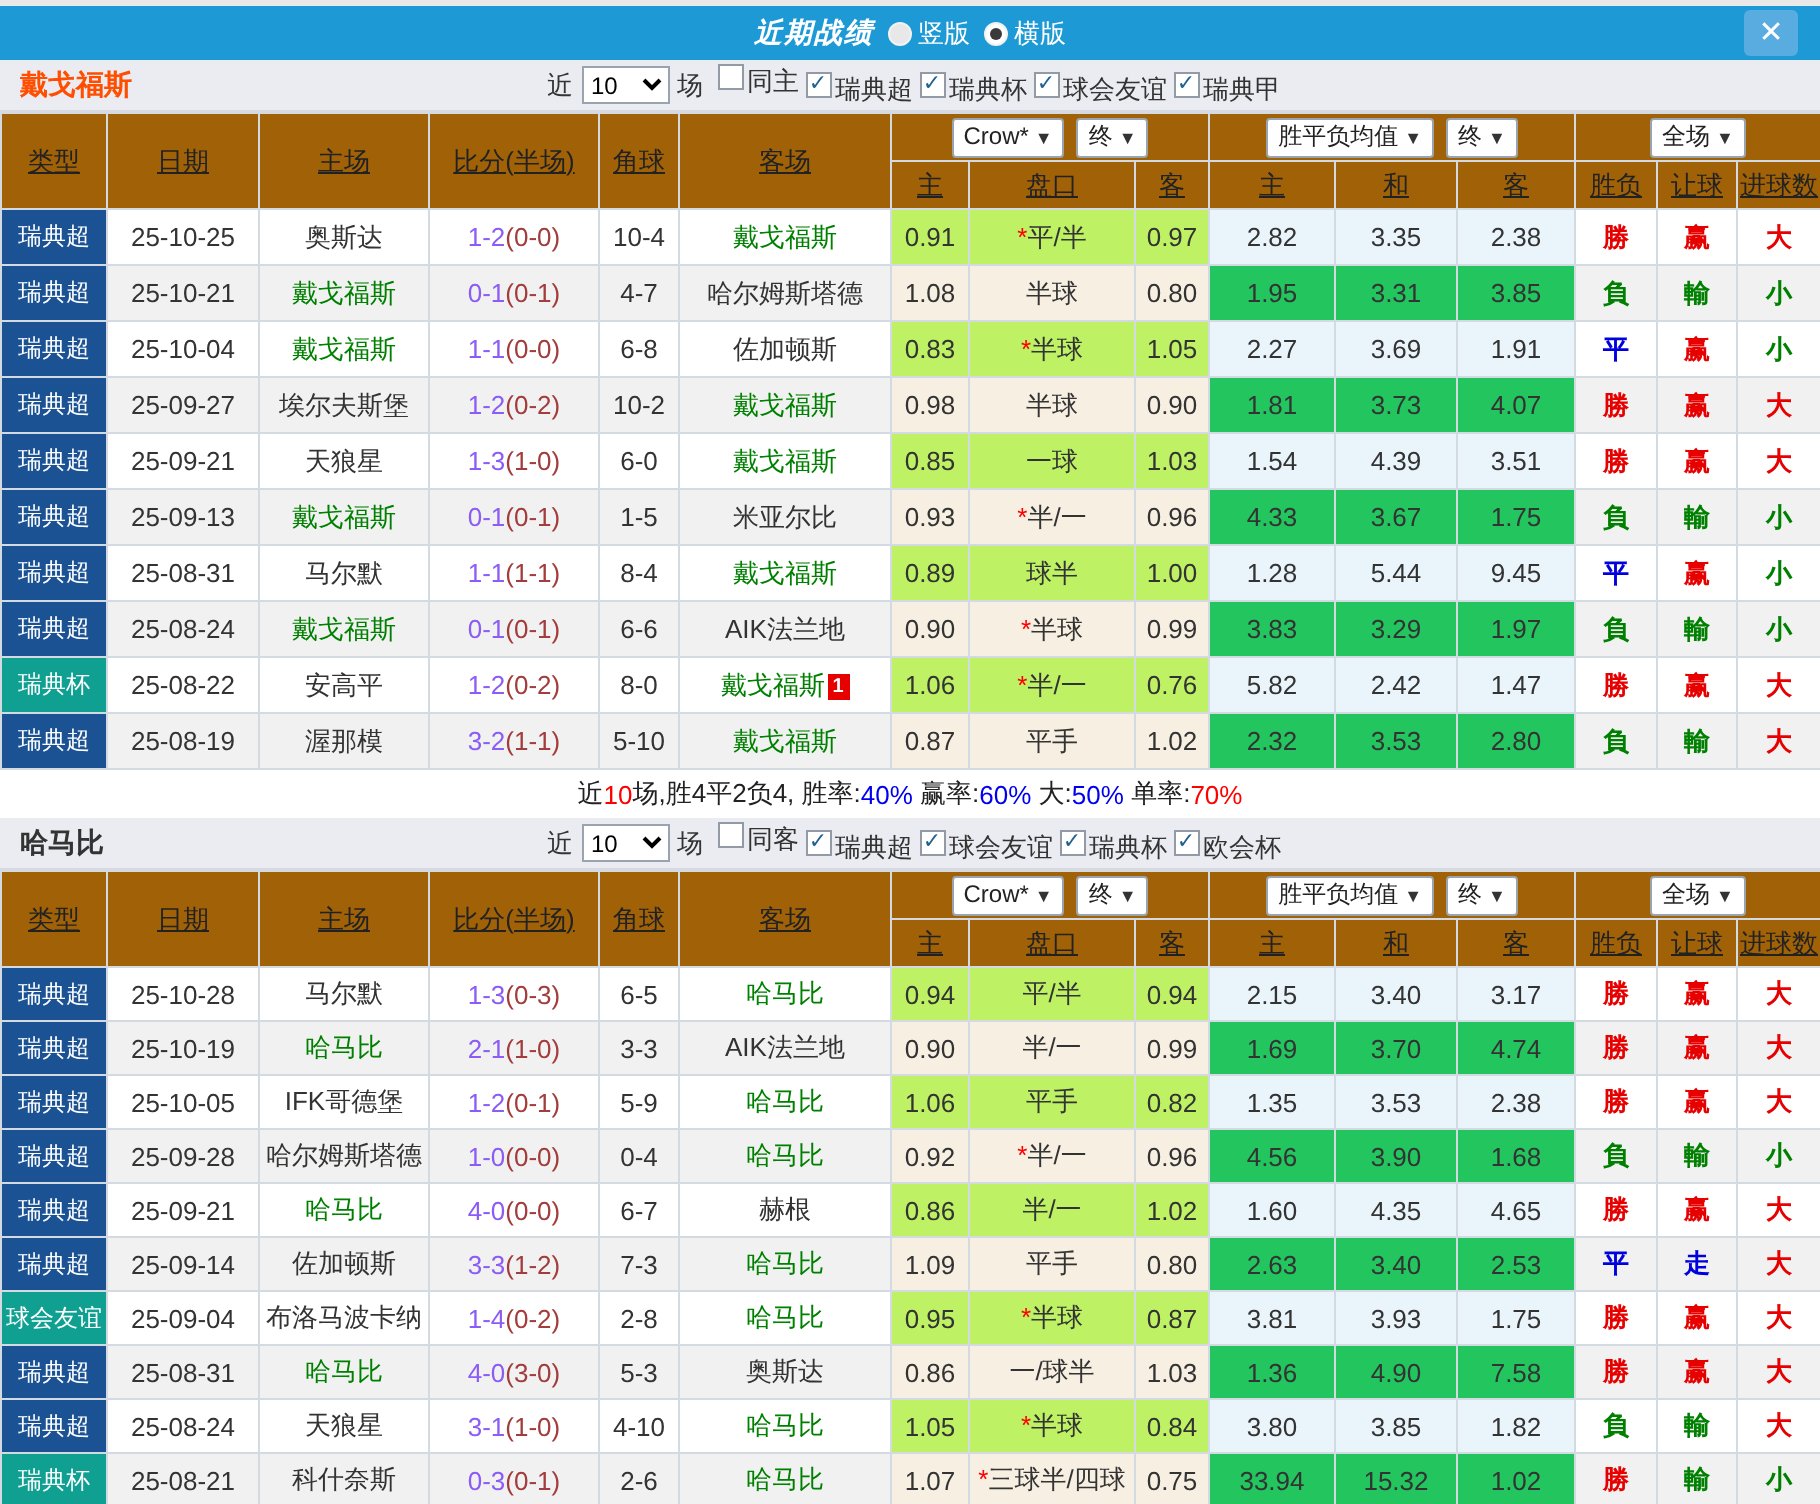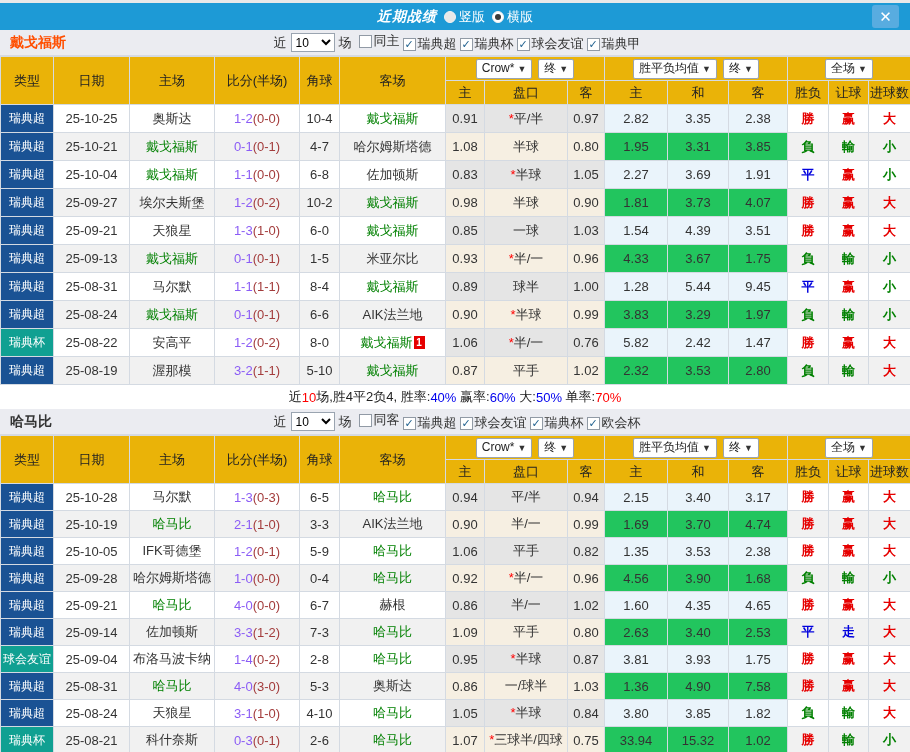--- a/index.html
+++ b/index.html
@@ -27,43 +27,43 @@
   }
   
   .section-bar{
     height:26px;background:#ebecf1;border-bottom:1px solid #d7dae1;
     display:flex;align-items:center;position:relative;box-sizing:border-box;
   }
   .team-name{position:absolute;left:10px;font-size:14px;font-weight:bold;color:#333;}
   .controls{margin:0 auto;display:flex;align-items:center;font-size:13px;color:#333;}
   .controls .near,.controls .games{margin:0 4px;}
   select.count{height:19px;font-size:12px;width:44px;border:1px solid #9aa4b0;background:#fff;}
-  .cb{display:inline-flex;align-items:center;margin-left:3px;cursor:pointer;}
+  .cb{display:inline-flex;align-items:flex-start;margin-left:3px;cursor:pointer;}
   .cb .box{
     width:13px;height:13px;border:1px solid #919aa5;background:#fff;box-sizing:border-box;
     display:inline-flex;align-items:center;justify-content:center;
     font-size:11px;line-height:11px;color:#20618f;font-weight:bold;margin-right:2px;
   }
   
   table{border-collapse:collapse;table-layout:fixed;width:910px;}
   th,td{border:1px solid #d4dae2;text-align:center;padding:0;overflow:hidden;white-space:nowrap;}
-  thead th{background:#eab308;font-weight:normal;font-size:13px;color:#222;height:23px;}
+  thead th{background:#a16207;font-weight:normal;font-size:13px;color:#222;height:23px;text-decoration:underline;}
   .dd{
     display:inline-block;background:#fff;border:1px solid #9aa4b0;border-radius:2px;
     font-size:12px;color:#222;padding:1px 5px;margin:0 3px;cursor:pointer;
     font-family:inherit;line-height:15px;
   }
   .dd .arr{font-size:9px;color:#333;margin-left:3px;}
   tbody td{height:27px;font-size:13px;color:#333;}
   .section-2 tbody td{height:26px;}
   tr.odd td{background:#fff;}
   tr.even td{background:#f1f1f1;}
   tbody td.type{background:#1a5294;color:#fff;font-size:12px;}
   tbody td.type.cup{background:#10a092;}
-  tr.odd td.asia{background:#e5e5e5;}
+  tr.odd td.asia{background:#bef264;}
   tr.even td.asia{background:#f6efe2;}
   tr.odd td.euro{background:#eaf4fb;}
   tr.even td.euro{background:#22c55e;}
   .hl{color:#008000;}
   .ft{color:#8b5cf6;}
   .ht{color:#a33c3c;}
   .star{color:#ff0000;}
   .res-r{color:#e60000;font-weight:bold;}
   .res-g{color:#008000;font-weight:bold;}
   .res-b{color:#0000dd;font-weight:bold;}

